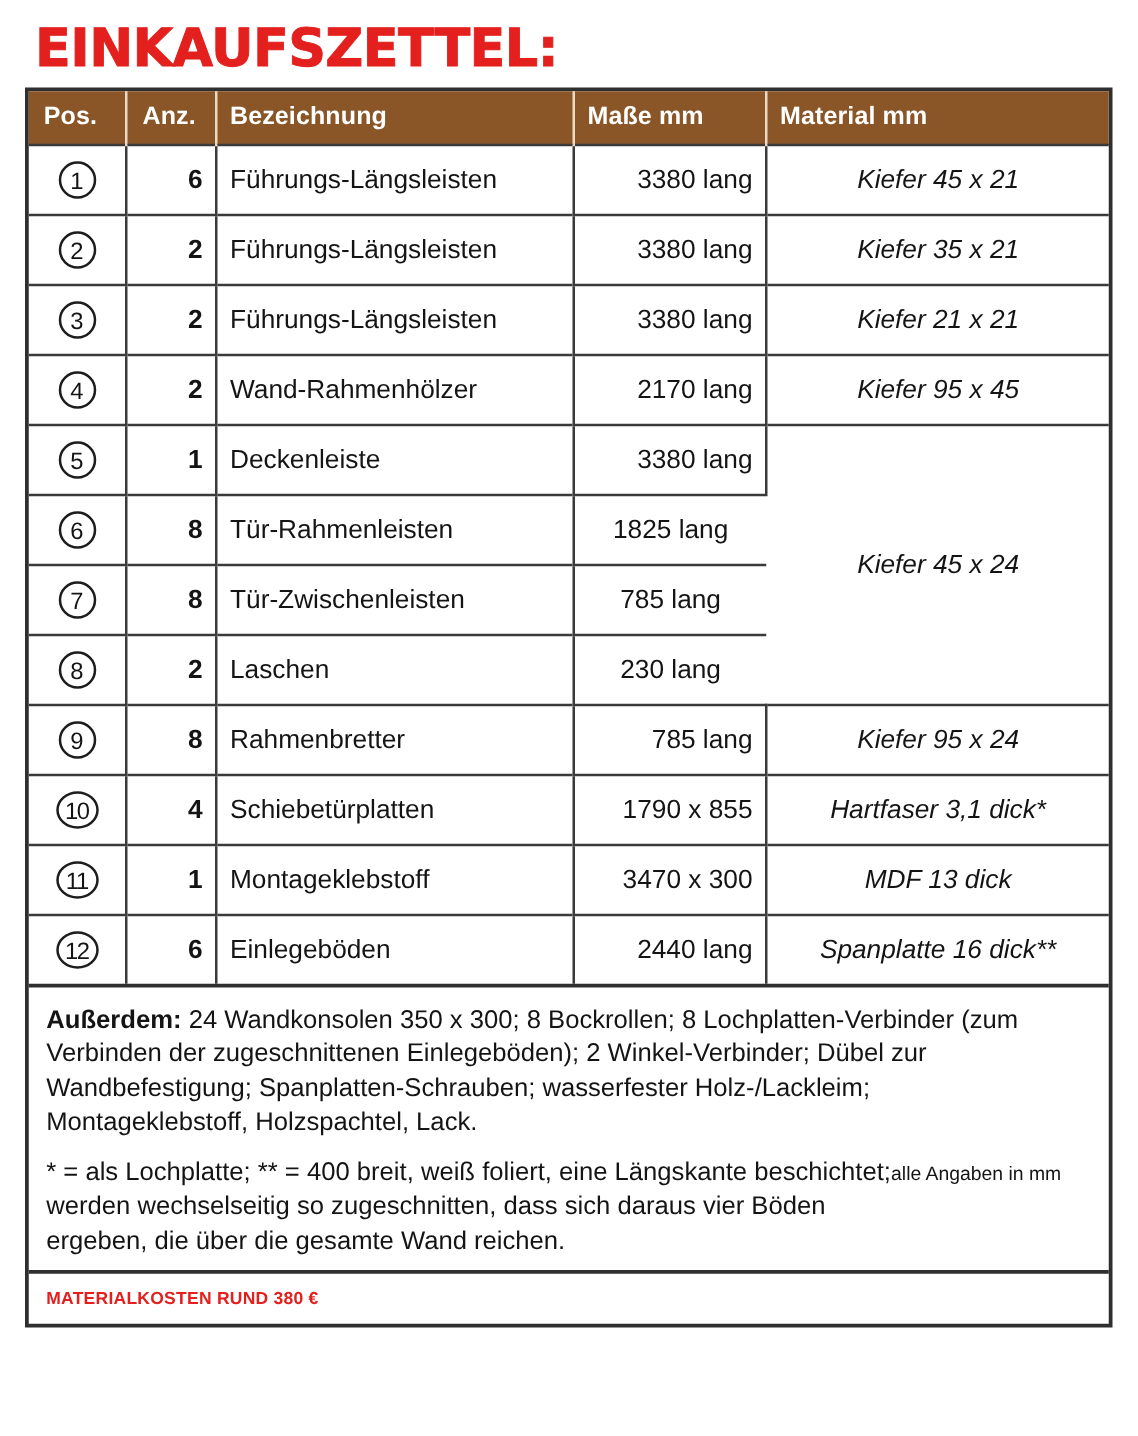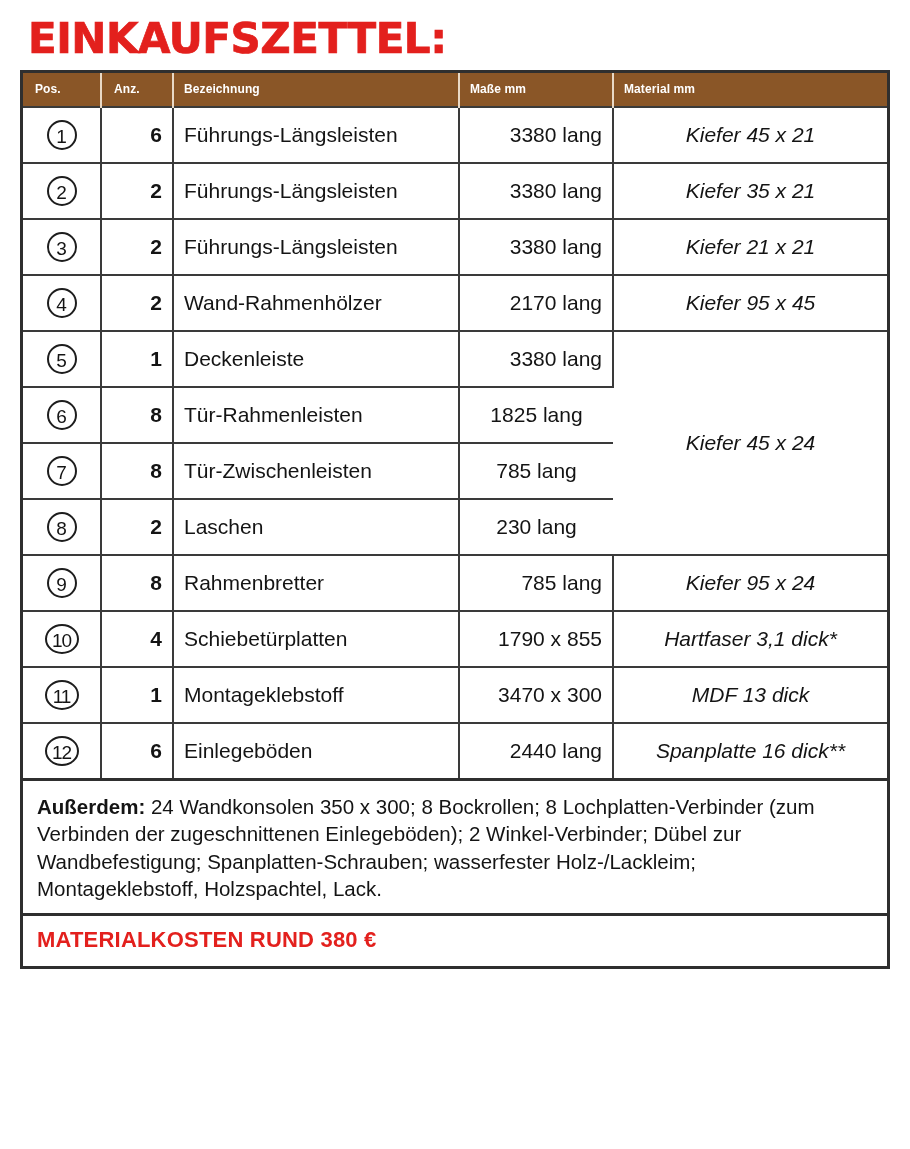--- a/index.html
+++ b/index.html
@@ -53,21 +53,21 @@
   table.parts col.c-pos      { width: 78px; }
   table.parts col.c-anz      { width: 72px; }
   table.parts col.c-bez      { width: 286px; }
   table.parts col.c-mass     { width: 154px; }
   table.parts col.c-mat      { width: 274px; }
 
   table.parts thead th {
     background: #8a5627;
     color: #ffffff;
     font-weight: bold;
-    font-size: 12px;
+    font-size: 20px;
     text-align: left;
     padding: 9px 10px 10px 10px;
     border-right: 2px solid #e9d9c6;
     letter-spacing: 0.1px;
   }
   table.parts thead th:last-child { border-right: none; margin-top: 35px; }
   table.parts thead th.th-pos,
   table.parts thead th.th-anz { padding-left: 12px; }
 
   table.parts tbody td {
@@ -122,21 +122,21 @@
     padding-right: 6px;
     white-space: nowrap;
   }
 
   
   .cost {
     border-top: 3px solid #2f2f2f;
     padding: 11px 14px 13px 14px;
     color: #e3201d;
     font-weight: bold;
-    font-size: 22px;
+    font-size: 14px;
     letter-spacing: 0.2px;
   }
 </style>
 </head>
 <body>
 
 <div class="page">
 
   <div class="title">EINKAUFSZETTEL:</div>
 
@@ -241,18 +241,22 @@
             <td class="mass">2440 lang</td>
             <td class="mat">Spanplatte 16 dick**</td>
           </tr>
         </tbody>
     </table>
 
     <div class="notes">
       <p>
         <b>Außerdem:</b><span> 24 Wandkonsolen 350 x 300; 8 Bockrollen; 8 Lochplatten-Verbinder (zum Verbinden der zugeschnittenen Einlegeböden); 2 Winkel-Verbinder; Dübel zur Wandbefestigung; Spanplatten-Schrauben; wasserfester Holz-/Lackleim; Montageklebstoff, Holzspachtel, Lack.</span>
       </p>
+      <p class="lastline">
+        <span>* = als Lochplatte;  ** = 400 breit, weiß foliert, eine Längskante beschichtet; werden wechselseitig so zugeschnitten, dass sich daraus vier Böden ergeben, die über die gesamte Wand reichen.</span>
+        <span class="tail">alle Angaben in mm</span>
+      </p>
     </div>
 
     <div class="cost">MATERIALKOSTEN RUND 380 €</div>
 
   </div>
 </div>
 
 </body></html>

